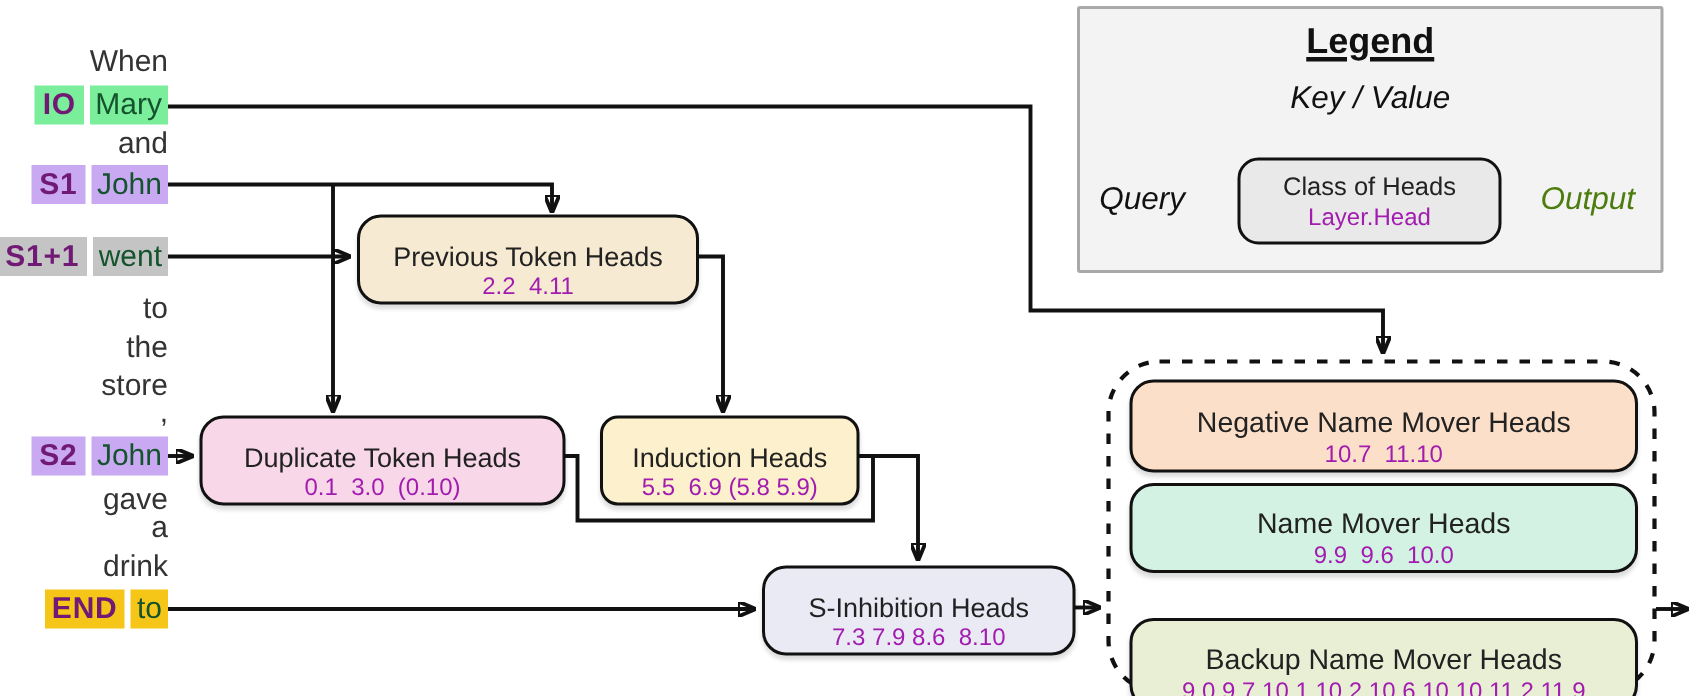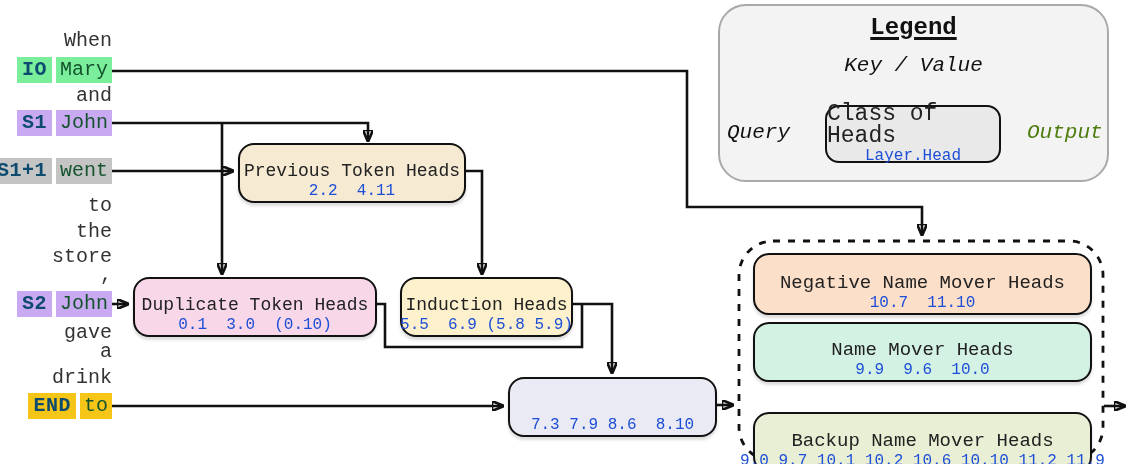--- a/index.html
+++ b/index.html
@@ -1,66 +1,66 @@
 <!DOCTYPE html>
 <html><head>
 <meta charset="utf-8">
 <style>
   html,body{margin:0;padding:0;background:#ffffff;}
   #canvas{
     position:relative;width:1132px;height:464px;background:#ffffff;overflow:hidden;
-    font-family:Liberation Mono, monospace;
+    font-family:Liberation Sans, sans-serif;
   }
   #connectors{position:absolute;left:0;top:0;width:1132px;height:464px;pointer-events:none;}
   #connectors path{fill:none;stroke:#111;stroke-width:2.6;}
   #connectors path.nohead{stroke-linecap:butt;}
 
   
   .token-row{
     position:absolute;left:0;width:112px;height:26px;line-height:26px;
     display:flex;justify-content:flex-end;align-items:center;gap:4px;
     font-size:20px;color:#333;white-space:nowrap;
   }
   .badge{
     display:inline-block;padding:0 5px;height:26px;line-height:26px;
-    font-weight:bold;color:#0c4a6e;letter-spacing:0.5px;
+    font-weight:bold;color:#701a75;letter-spacing:0.5px;
   }
   .tok{display:inline-block;height:26px;line-height:26px;}
   .tok.hl{padding:0 4px;color:#14532d;}
 
   
   .headbox{
     position:absolute;border:2.6px solid #111;border-radius:16px;
     display:flex;flex-direction:column;justify-content:flex-end;align-items:center;
     box-shadow:0 3px 3px rgba(0,0,0,0.14);
   }
   .hb-title{font-size:18px;color:#222;line-height:22px;}
   .rightbox .hb-title{font-size:19px;}
-  .hb-nums{font-size:16px;color:#1d4ed8;line-height:19px;white-space:pre;}
+  .hb-nums{font-size:16px;color:#a21caf;line-height:19px;white-space:pre;}
 
   
   #legend{
     position:absolute;left:718px;top:4px;width:387px;height:174px;
-    background:#f3f3f3;border:2px solid #a9a9a9;border-radius:28px;
+    background:#f3f3f3;border:2px solid #a9a9a9;border-radius:2px;
   }
   .legend-title{
     position:absolute;left:0;top:8px;width:100%;text-align:center;
     font-size:24px;font-weight:800;color:#111;
     text-decoration:underline;text-decoration-thickness:2.5px;text-underline-offset:3px;
   }
   .legend-kv{
     position:absolute;left:0;top:48px;width:100%;text-align:center;
     font-size:21px;font-style:italic;color:#111;
   }
   .legend-classbox{
     position:absolute;left:105px;top:99px;width:172px;height:54px;
     border:2.6px solid #111;border-radius:14px;
     display:flex;flex-direction:column;justify-content:center;align-items:center;
   }
-  .legend-classbox .hb-title{font-size:23px;}
+  .legend-classbox .hb-title{font-size:17px;}
   .legend-classbox .hb-nums{font-size:16px;}
   .legend-query{
     position:absolute;left:0;top:115px;width:70px;text-align:right;
     font-size:21px;font-style:italic;color:#111;
   }
   .legend-output{
     position:absolute;left:307px;top:115px;
     font-size:21px;font-style:italic;color:#4d7c0f;
   }
 </style>
@@ -146,26 +146,27 @@
   <div class="headbox" style="left: 238px; top: 143px; width: 224px; height: 56px; background-color: rgb(246, 234, 210);">
     <div class="hb-title">Previous Token Heads</div>
     <div class="hb-nums">2.2  4.11</div>
   </div>
 
   <div class="headbox" style="left: 133px; top: 277px; width: 240px; height: 56px; background-color: rgb(248, 215, 232);">
     <div class="hb-title">Duplicate Token Heads</div>
     <div class="hb-nums">0.1  3.0  (0.10)</div>
   </div>
 
-  <div class="headbox" style="left: 400px; top: 277px; width: 169px; height: 56px; background-color: rgb(252, 241, 204);">
+  <div class="headbox" style="left: 400px; top: 277px; width: 169px; height: 56px; background-color: rgb(252, 241, 204); border-radius: 12px;">
     <div class="hb-title">Induction Heads</div>
     <div class="hb-nums">5.5  6.9 (5.8 5.9)</div>
   </div>
 
   <div class="headbox" style="left: 508px; top: 377px; width: 205px; height: 56px; background-color: rgb(233, 234, 244);">
+    <div class="hb-title">S-Inhibition Heads</div>
     <div class="hb-nums">7.3 7.9 8.6  8.10</div>
   </div>
 
   <div class="headbox rightbox" style="left: 753px; top: 253px; width: 335px; height: 58px; background-color: rgb(251, 223, 201);">
     <div class="hb-title">Negative Name Mover Heads</div>
     <div class="hb-nums">10.7  11.10</div>
   </div>
 
   <div class="headbox rightbox" style="left: 753px; top: 322px; width: 335px; height: 56px; background-color: rgb(211, 242, 227);">
     <div class="hb-title">Name Mover Heads</div>

